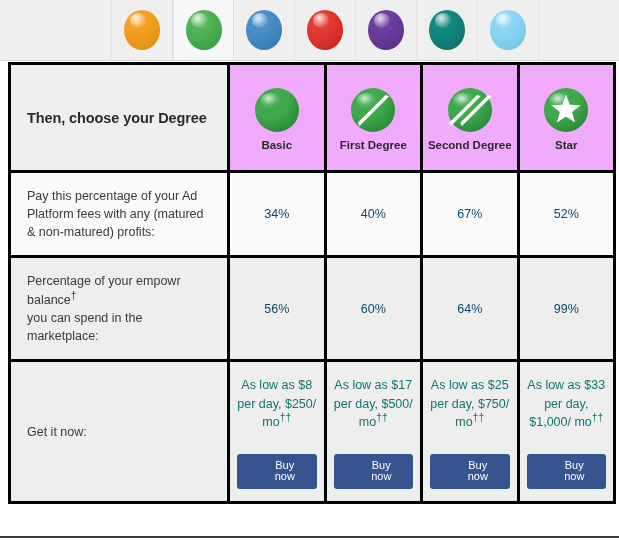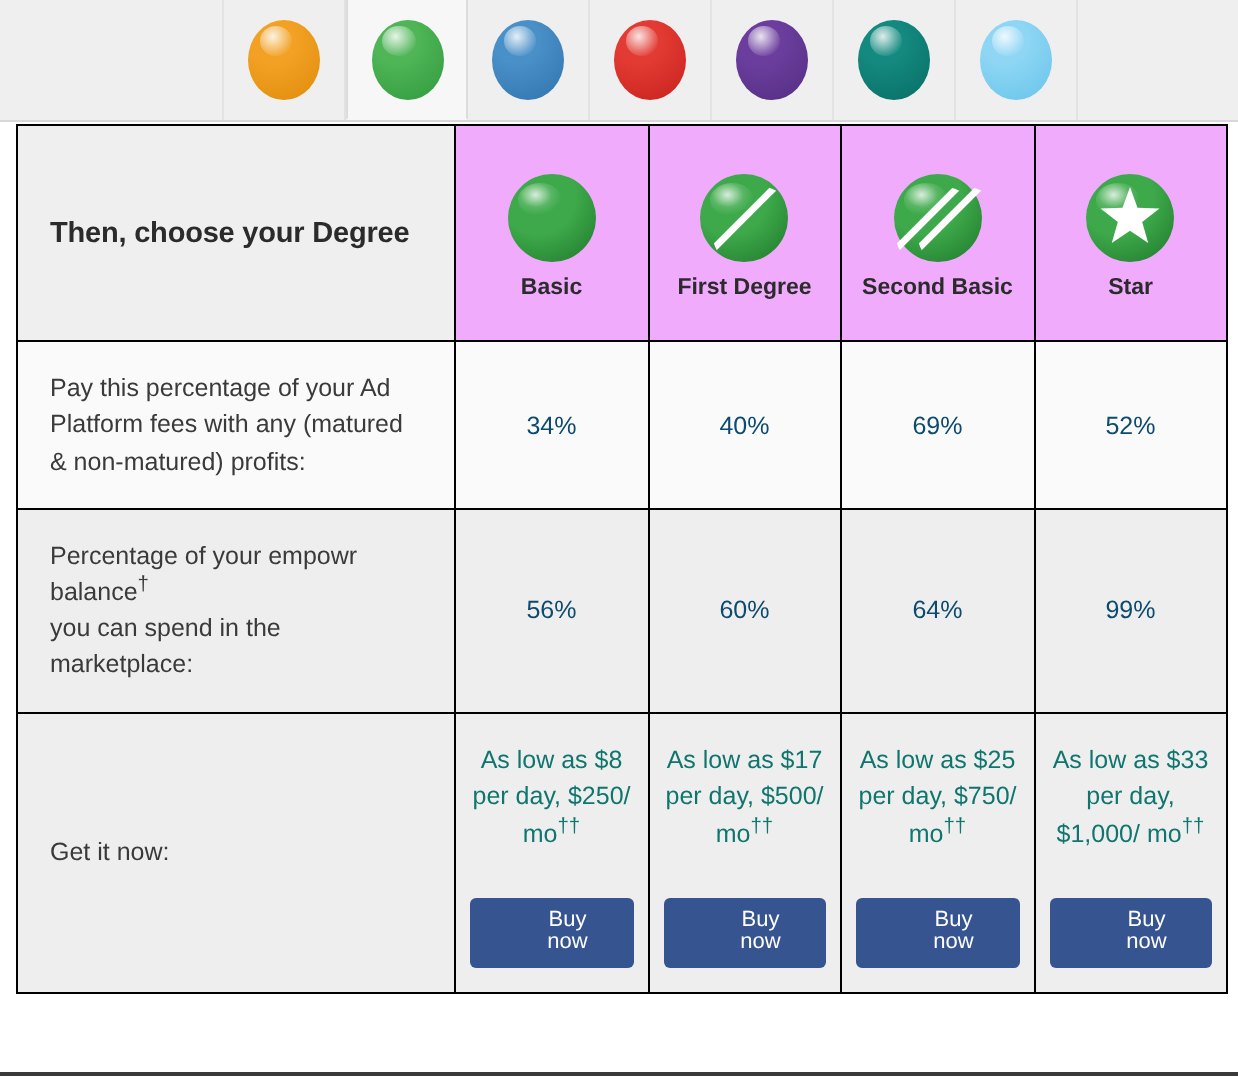--- a/index.html
+++ b/index.html
@@ -84,21 +84,21 @@
     width: 605px;
     height: 468px;
     background: #ffffff;
   }
   table.pricing {
     width: 605px;
     border-collapse: collapse;
     table-layout: fixed;
   }
   table.pricing td {
-    border: 1px solid #000000;
+    border: 3px solid #000000;
     vertical-align: middle;
   }
 
   col.c-label { width: 219px; }
   col.c-deg   { width: 96.5px; }
 
   
   .hdr-label {
     background: #efefef;
     padding: 0 16px;
@@ -306,21 +306,21 @@
                         <stop offset="0%" stop-color="rgba(255,255,255,0.8)"></stop>
                         <stop offset="60%" stop-color="rgba(255,255,255,0.15)"></stop>
                         <stop offset="100%" stop-color="rgba(255,255,255,0)"></stop>
                       </radialGradient>
                     </defs>
                     <circle cx="23" cy="23" r="22" fill="url(#g2)"></circle>
                     <line x1="1.5" y1="39" x2="33.5" y2="7" stroke="#ffffff" stroke-width="3.4" clip-path="circle(22px at 23px 23px)"></line>
                     <line x1="12.5" y1="39" x2="44.5" y2="7" stroke="#ffffff" stroke-width="3.4" clip-path="circle(22px at 23px 23px)"></line>
                     <ellipse cx="17" cy="14" rx="11" ry="8.5" fill="url(#h2)"></ellipse>
                   </svg></span>
-              <span class="badge-name">Second Basic</span>
+              <span class="badge-name">Second Degree</span>
             </div>
           </td>
           <td class="hdr-deg">
             <div class="badge-holder">
               <span class="badge" id="badge3"><svg viewBox="0 0 46 46" width="46" height="46">
                     <defs>
                       <radialGradient id="g3" cx="34%" cy="26%" r="78%">
                         <stop offset="0%" stop-color="#3da94a"></stop>
                         <stop offset="55%" stop-color="#3da94a"></stop>
                         <stop offset="100%" stop-color="#2a8a36"></stop>
@@ -337,21 +337,21 @@
                   </svg></span>
               <span class="badge-name">Star</span>
             </div>
           </td>
         </tr>
 
         <tr class="row-odd r1">
           <td class="cell-label">Pay this percentage of your Ad Platform fees with any (matured &amp; non-matured) profits:</td>
           <td class="cell-val">34%</td>
           <td class="cell-val">40%</td>
-          <td class="cell-val">69%</td>
+          <td class="cell-val">67%</td>
           <td class="cell-val">52%</td>
         </tr>
 
         <tr class="row-even r2">
           <td class="cell-label">
             <span>Percentage of your empowr</span><br>
             <span>balance</span><span class="sup">†</span><br>
             <span>you can spend in the marketplace:</span>
           </td>
           <td class="cell-val">56%</td>

